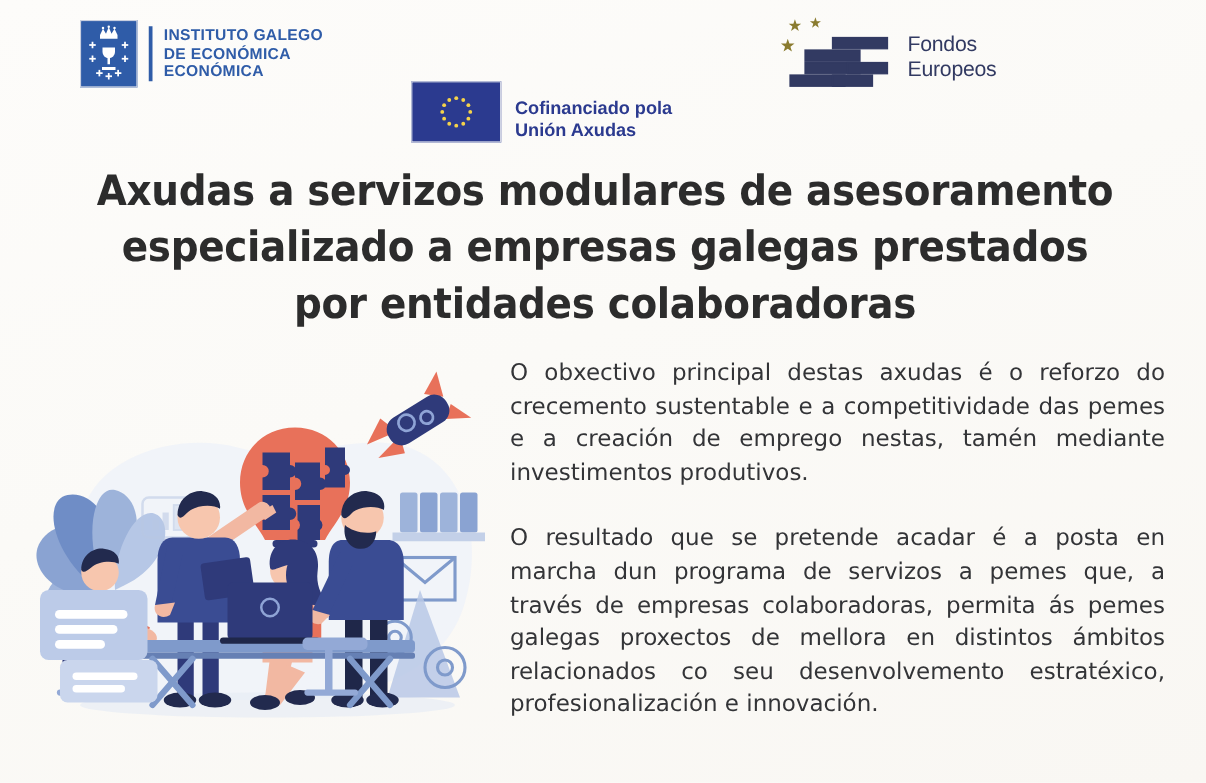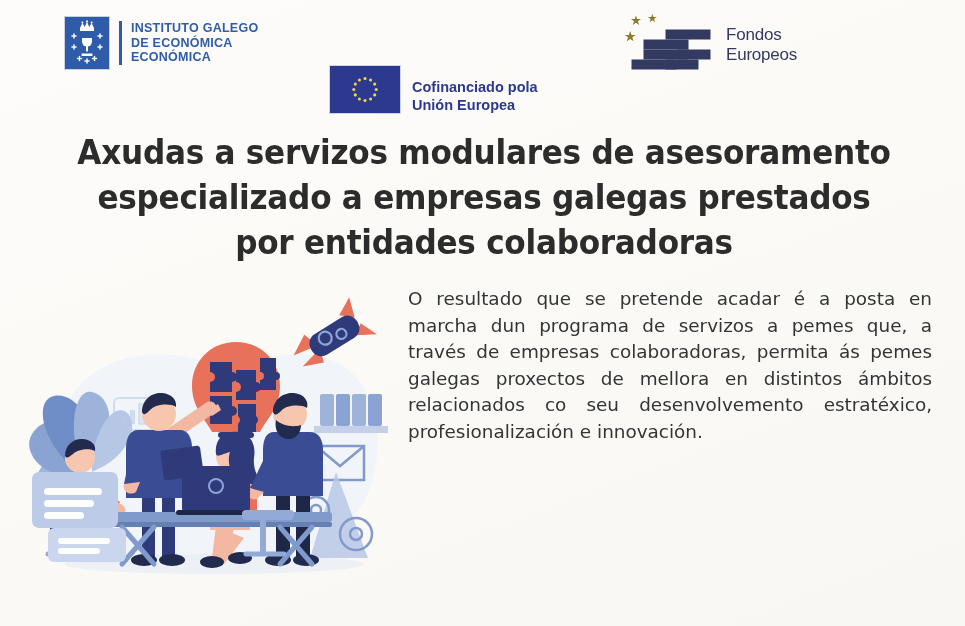--- a/index.html
+++ b/index.html
@@ -127,21 +127,21 @@
             <circle cx="29.4" cy="33" r="1.55"></circle>
             <circle cx="25.3" cy="28.9" r="1.55"></circle>
             <circle cx="23.8" cy="23.5" r="1.55"></circle>
             <circle cx="25.3" cy="18.1" r="1.55"></circle>
             <circle cx="29.4" cy="14" r="1.55"></circle>
           </g>
         </svg>
       </span>
       <div class="eu-text">
         <div>Cofinanciado pola</div>
-        <div>Unión Europea</div>
+        <div>Unión Axudas</div>
       </div>
     </div>
 
     <div class="logo-fondos">
       <span>
         <svg width="92" height="70" viewBox="0 0 92 70">
           <g fill="#8a7b2f">
             <path d="M17 9 l1.5 4.4 l4.6 0 l-3.7 2.8 l1.4 4.4 l-3.8 -2.7 l-3.8 2.7 l1.4 -4.4 l-3.7 -2.8 l4.6 0 z" transform="translate(0,0) scale(.82)"></path>
             <path d="M37 7 l1.3 3.9 l4.1 0 l-3.3 2.5 l1.2 3.9 l-3.3 -2.4 l-3.3 2.4 l1.2 -3.9 l-3.3 -2.5 l4.1 0 z" transform="translate(0,0) scale(.82)"></path>
             <path d="M10 28 l1.6 4.8 l5 0 l-4 3 l1.5 4.8 l-4.1 -2.9 l-4.1 2.9 l1.5 -4.8 l-4 -3 l5 0 z" transform="translate(0,0) scale(.82)"></path>
@@ -321,16 +321,17 @@
         <rect x="40" y="204" width="50" height="7" rx="3.5" fill="#ffffff"></rect>
         <rect x="40" y="216" width="40" height="7" rx="3.5" fill="#ffffff"></rect>
         <rect x="44" y="232" width="78" height="34" rx="6" fill="#cad6ed"></rect>
         <rect x="54" y="242" width="52" height="6" rx="3" fill="#ffffff"></rect>
         <rect x="54" y="252" width="42" height="6" rx="3" fill="#ffffff"></rect>
       </g>
     </svg>
   </div>
 
   <div class="textcol">
+    <p class="para">O obxectivo principal destas axudas é o reforzo do crecemento sustentable e a competitividade das pemes e a creación de emprego nestas, tamén mediante investimentos produtivos.</p>
     <p class="para">O resultado que se pretende acadar é a posta en marcha dun programa de servizos a pemes que, a través de empresas colaboradoras, permita ás pemes galegas proxectos de mellora en distintos ámbitos relacionados co seu desenvolvemento estratéxico, profesionalización e innovación.</p>
   </div>
 
 </div>
 
 </body></html>

